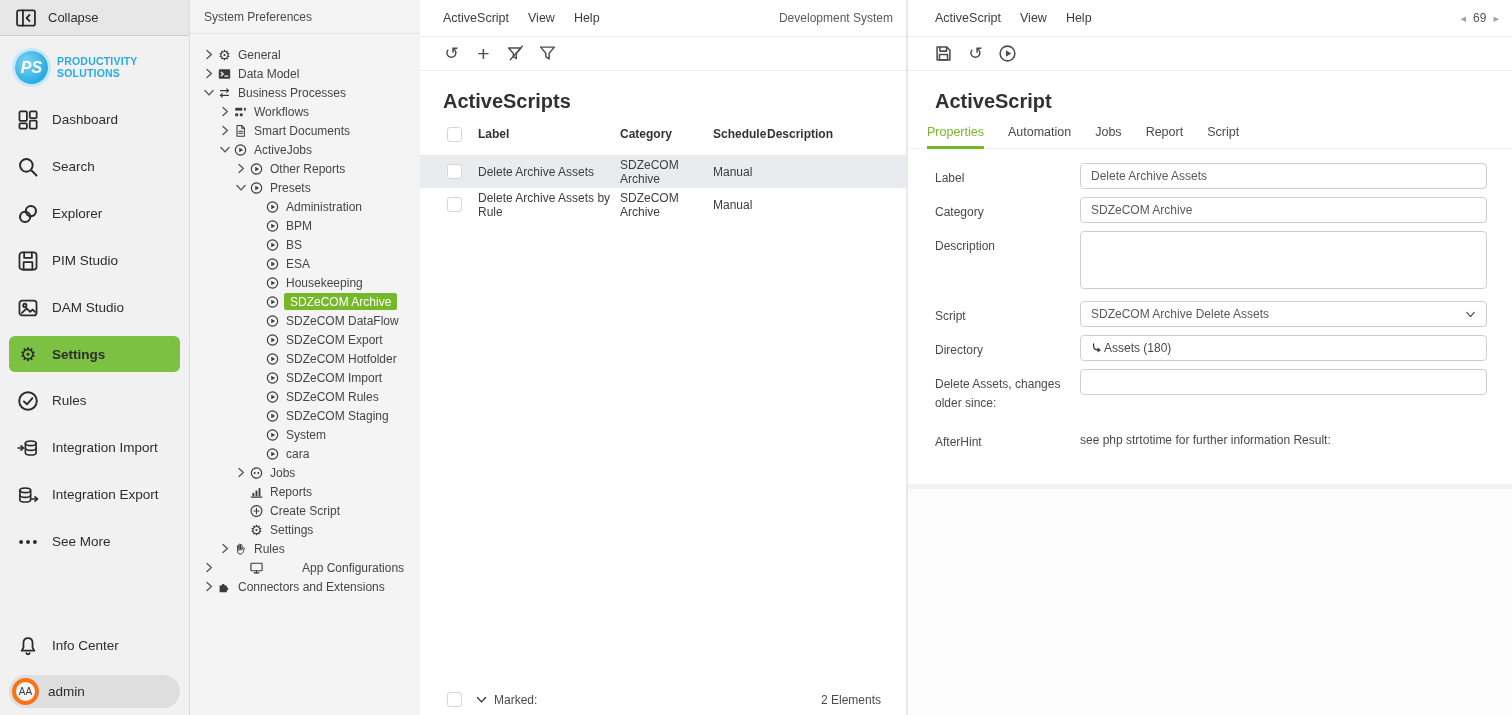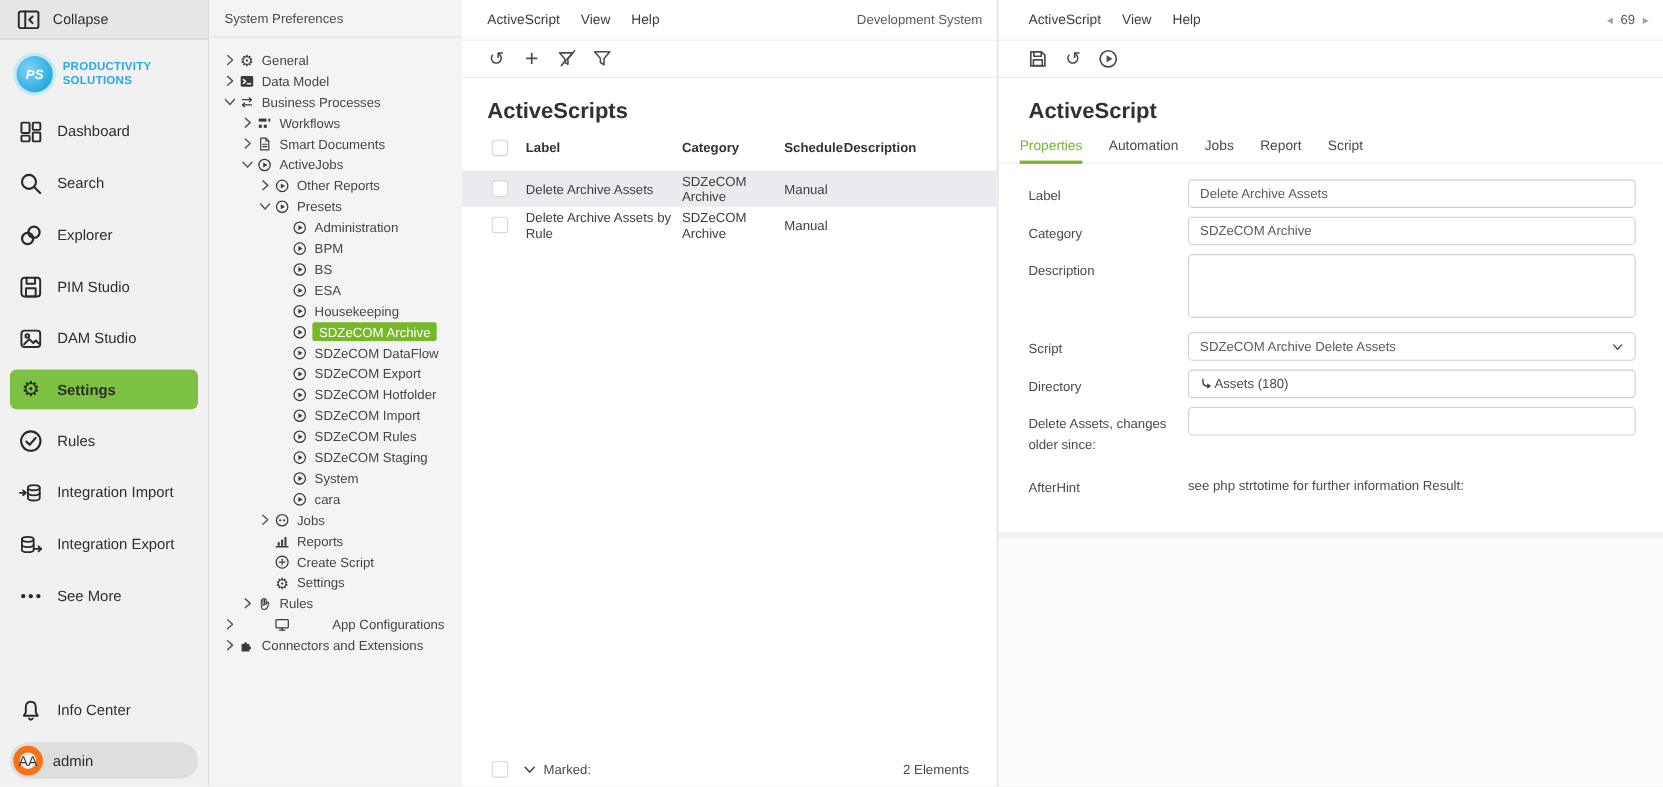--- a/index.html
+++ b/index.html
@@ -4,30 +4,30 @@
 <style>
   * { box-sizing: border-box; }
   html,body { margin:0; padding:0; background:#e9e9e9; }
   body { font-family:"Liberation Sans","DejaVu Sans",sans-serif; }
   .app { position:relative; width:1512px; height:715px; background:#fff; overflow:hidden; }
 
   
   .sidebar { position:absolute; left:0; top:0; width:190px; height:715px; background:#f1f1f1; border-right:1px solid #dcdcdc; }
   .collapse-bar { height:36px; background:#e7e7e7; border-bottom:1px solid #d0d0d0; display:flex; align-items:center; gap:11px; padding:0 15px; font-size:13px; color:#2e2e2e; cursor:pointer; }
   .logo { display:flex; align-items:center; gap:9px; padding:15px 10px 8px 15px; cursor:pointer; }
-  .logo-badge { width:33px; height:33px; border-radius:50%; background:radial-gradient(circle at 35% 35%, #7ed3f5, #29abe2 72%); box-shadow:0 0 0 3px #c6e9f9; display:flex; align-items:center; justify-content:center; color:#fff; font-style:italic; font-weight:bold; font-size:12px; flex:none; }
+  .logo-badge { width:33px; height:33px; border-radius:50%; background:radial-gradient(circle at 35% 35%, #7ed3f5, #29abe2 72%); box-shadow:0 0 0 3px #c6e9f9; display:flex; align-items:center; justify-content:center; color:#fff; font-style:italic; font-weight:bold; font-size:16px; flex:none; }
   .logo-text { display:flex; flex-direction:column; color:#29abe2; font-size:10.5px; font-weight:bold; line-height:1.08; letter-spacing:.2px; }
   .nav { margin-top:4px; }
   .nav-item { height:47px; display:flex; align-items:center; gap:13px; padding-left:17px; font-size:13.5px; color:#2d2d2d; cursor:pointer; }
   .nav-item.active { height:36px; margin:5px 9px; padding-left:8px; background:#7cc142; border-radius:6px; font-weight:bold; }
   .ni-icon { width:22px; height:22px; display:flex; align-items:center; justify-content:center; color:#2a2a2a; flex:none; }
   .ni-icon svg { width:19px; height:19px; }
   .sidebar-bottom { position:absolute; left:0; right:0; bottom:0; }
   .user-pill { margin:6px 9px 7px 9px; height:33px; background:#dedede; border-radius:17px; display:flex; align-items:center; gap:9px; padding-left:3px; font-size:13.5px; color:#2d2d2d; cursor:pointer; }
-  .avatar { width:27px; height:27px; border-radius:50%; background:#f4f4f4; border:6px solid #f97316; display:flex; align-items:center; justify-content:center; font-size:13px; color:#3c3c3c; flex:none; }
+  .avatar { width:27px; height:27px; border-radius:50%; background:#f4f4f4; border:4px solid #f97316; display:flex; align-items:center; justify-content:center; font-size:10px; color:#3c3c3c; flex:none; }
 
   
   .tree-panel { position:absolute; left:190px; top:0; width:230px; height:715px; background:#f4f4f4; overflow:hidden; }
   .tree-header { height:34px; line-height:34px; padding-left:14px; font-size:12px; color:#4a4a4a; border-bottom:1px solid #e2e2e2; }
   .tree-list { padding-top:11px; }
   .tree-row { height:19px; display:flex; align-items:center; font-size:12px; color:#454545; cursor:pointer; white-space:nowrap; }
   .chev { width:14px; height:13px; display:flex; align-items:center; justify-content:center; color:#555; flex:none; }
   .chev svg { width:9px; height:9px; }
   .ticon { width:15px; height:14px; display:flex; align-items:center; justify-content:center; margin:0 4px 0 1px; color:#3a3a3a; flex:none; font-size:13px; }
   .ticon svg { width:13.5px; height:13.5px; }

